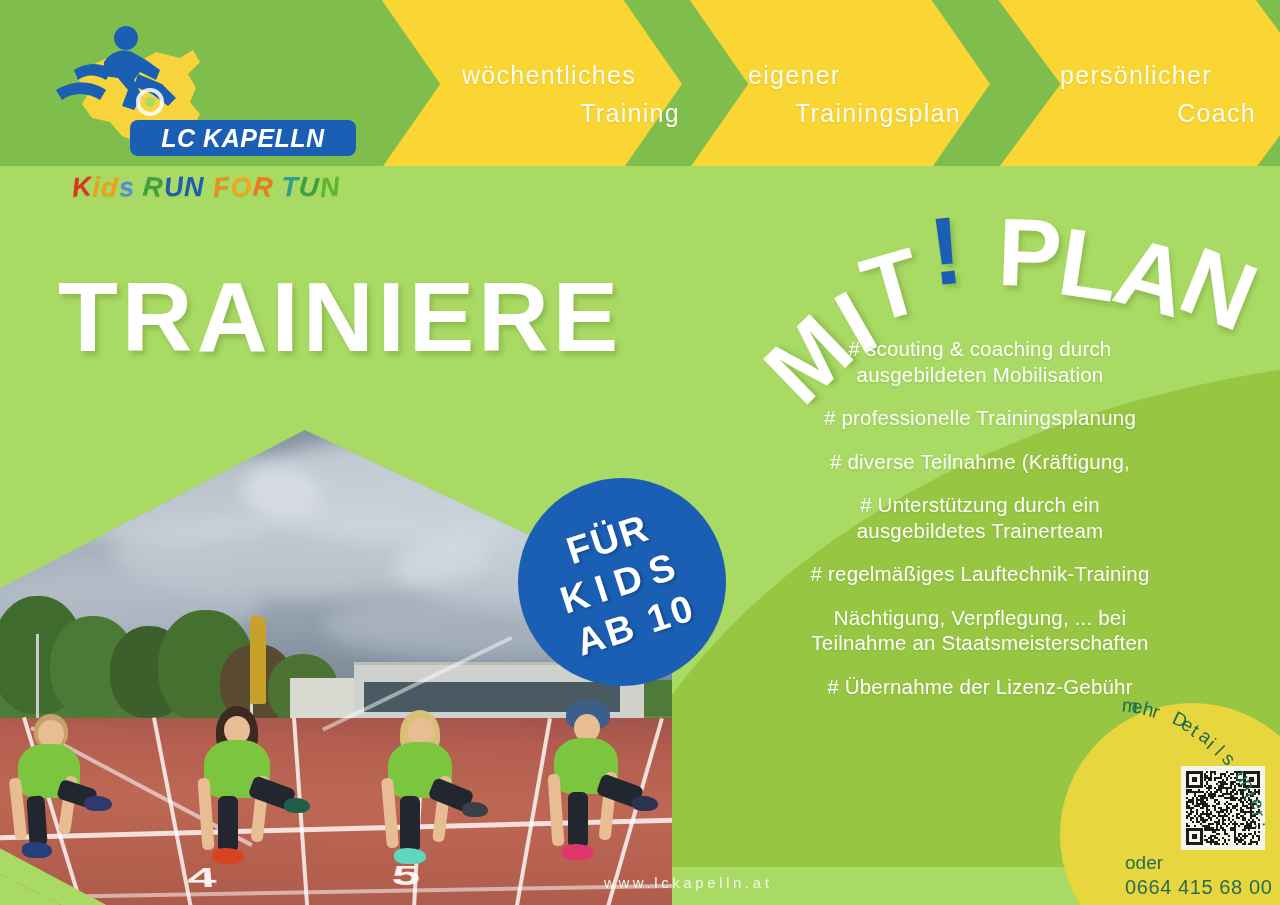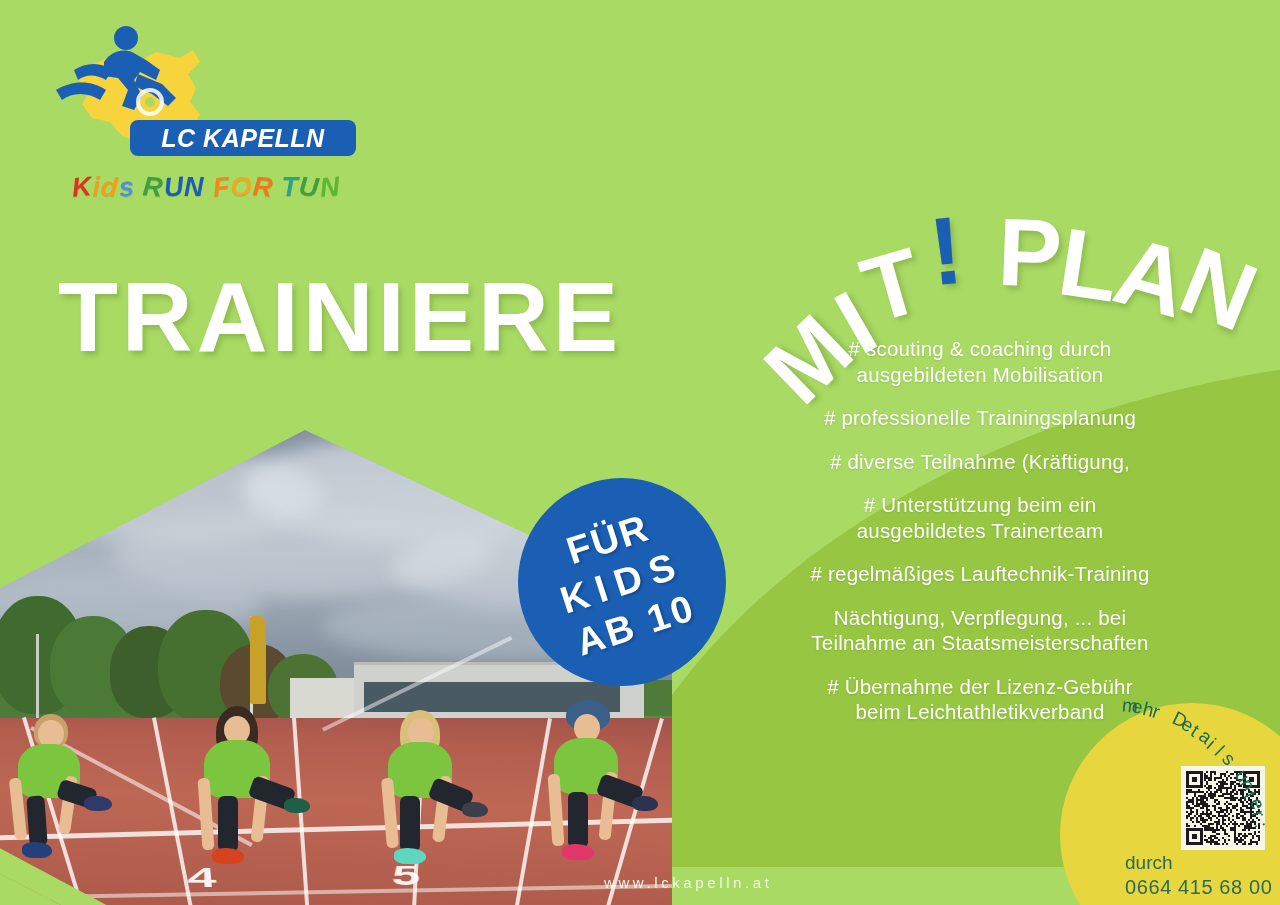--- a/index.html
+++ b/index.html
@@ -407,36 +407,53 @@
         <span class="ln"># scouting &amp; coaching durch</span>
         <span class="ln">ausgebildeten Mobilisation</span>
       </div>
       <div class="bullet">
         <span class="ln"># professionelle Trainingsplanung</span>
       </div>
       <div class="bullet">
         <span class="ln"># diverse Teilnahme (Kräftigung,</span>
       </div>
       <div class="bullet">
-        <span class="ln"># Unterstützung beim ein</span>
+        <span class="ln"># Unterstützung durch ein</span>
         <span class="ln">ausgebildetes Trainerteam</span>
       </div>
       <div class="bullet">
         <span class="ln"># regelmäßiges Lauftechnik-Training</span>
       </div>
       <div class="bullet">
         <span class="ln">Nächtigung, Verpflegung, ... bei</span>
         <span class="ln">Teilnahme an Staatsmeisterschaften</span>
       </div>
       <div class="bullet">
         <span class="ln"># Übernahme der Lizenz-Gebühr</span>
-        <span class="ln">beim Leichtathletikverband</span>
       </div>
     </div>
 
+  <div class="header">
+    <div class="chev c1"></div>
+    <div class="chev c2"></div>
+    <div class="chev c3"></div>
+
+    <div class="chev-label cl1">
+      <span class="l1">wöchentliches</span>
+      <span class="l2">Training</span>
+    </div>
+    <div class="chev-label cl2">
+      <span class="l1">eigener</span>
+      <span class="l2">Trainingsplan</span>
+    </div>
+    <div class="chev-label cl3">
+      <span class="l1">persönlicher</span>
+      <span class="l2">Coach</span>
+    </div>
+  </div>
 
   <div class="logo-wrap">
     <svg width="320" height="140" viewBox="0 0 320 140">
 
       <path d="M64 46 L86 36 L108 44 L126 34 L150 40 L163 32 L170 44 L158 56 L166 70
            L160 84 L170 96 L162 112 L140 122 L112 126 L92 118 L80 104 L62 100
            L52 86 L60 72 L48 62 Z" fill="#f7d33c"></path>
       <circle cx="120" cy="84" r="5" fill="#a9da64"></circle>
 
       <g fill="#1a5fb4">
@@ -1044,19 +1061,19 @@
           <i style="left: 50px; top: 72px;"></i>
           <i style="left: 56px; top: 72px;"></i>
           <i style="left: 58px; top: 72px;"></i>
           <i style="left: 62px; top: 72px;"></i>
           <i style="left: 64px; top: 72px;"></i>
           <i style="left: 70px; top: 72px;"></i>
         </div>
     </div>
   </div>
 
-  <div class="oder">durch</div>
+  <div class="oder">oder</div>
   <div class="phone">0664 415 68 00</div>
 
   <div class="website">www.lckapelln.at</div>
 
   <div class="bottom-green-strip" style="z-index:2;"></div>
 </div>
 
 </body></html>

